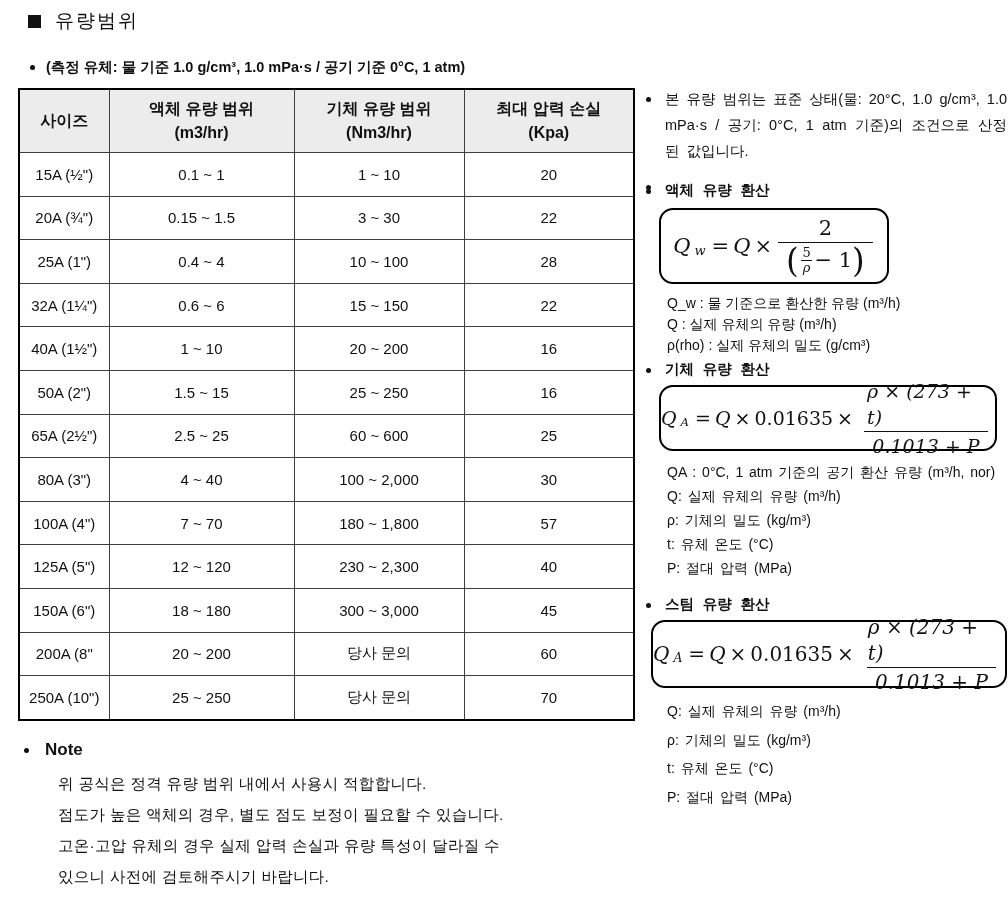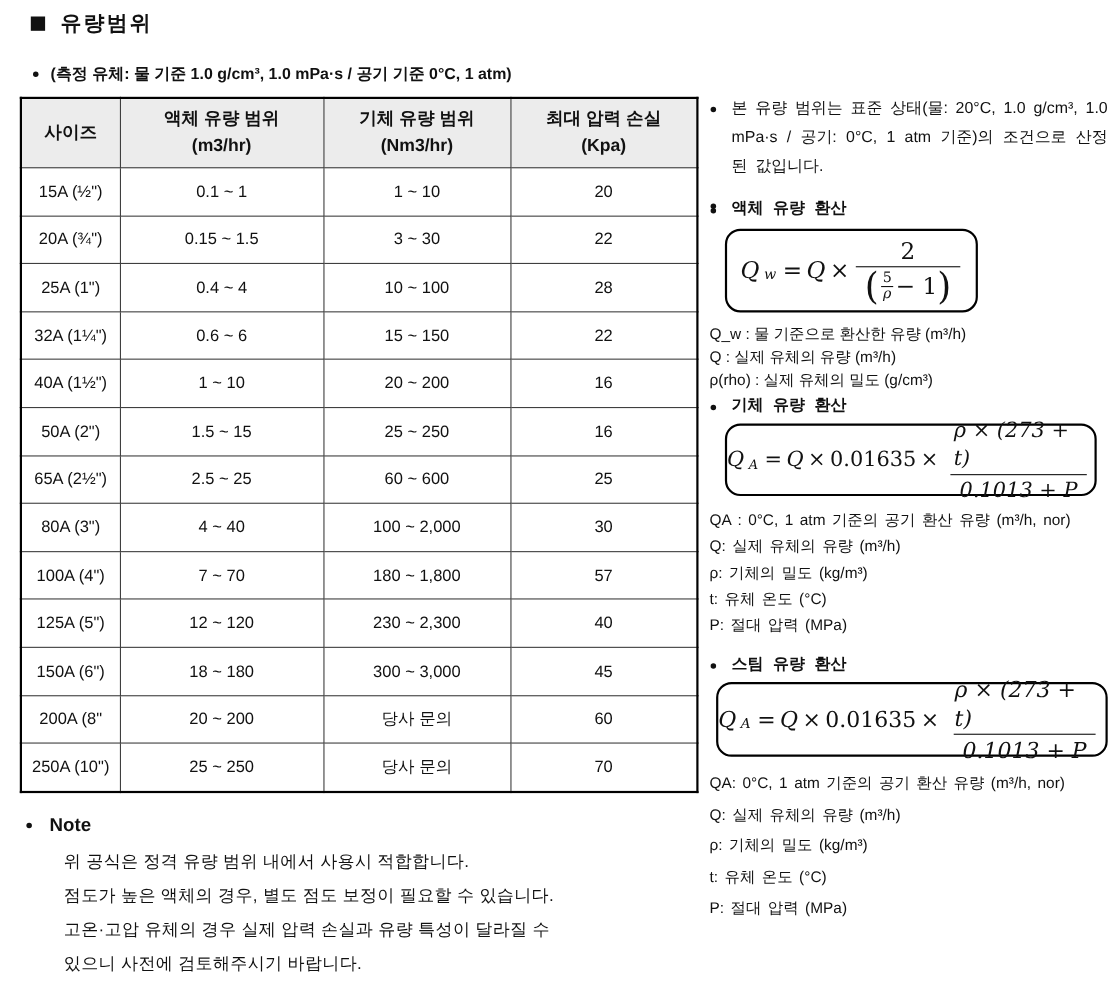--- a/index.html
+++ b/index.html
@@ -3,21 +3,21 @@
 <meta charset="utf-8">
 <style>
   html,body { margin:0; padding:0; background:#ffffff; }
   .page {
     position:relative; width:1008px; height:907px; background:#fff;
     font-family:"Liberation Sans", sans-serif; color:#111; overflow:hidden;
   }
 
   
   .section-title { position:absolute; left:28px; top:8px; display:flex; align-items:center; gap:14px;
-    font-size:19px; font-weight:bold; letter-spacing:2px; }
+    font-size:19px; font-weight:normal; letter-spacing:2px; }
   .sq { width:13px; height:13px; background:#111; }
 
   
   .subtitle { position:absolute; left:30px; top:58px; display:flex; align-items:center; gap:11px;
     font-size:14.5px; font-weight:bold;justify-content:flex-end; }
   .dot { width:5px; height:5px; border-radius:50%; background:#111; flex:0 0 auto; }
 
   
   table.flow { position:absolute; left:18px; top:88px; width:615px;
     border-collapse:collapse; table-layout:fixed; border:2px solid #000; }
@@ -49,21 +49,21 @@
   .mvar { font-style:italic; }
   .msub { font-size:0.62em; font-style:italic; position:relative; top:0.35em; margin-right:2px; }
   .frac { display:inline-flex; flex-direction:column; align-items:center; margin:0 2px; }
   .frac .num { padding:0 8px 1px; }
   .frac .den { border-top:1.6px solid #111; padding:1px 8px 0; display:flex; align-items:center; justify-content:center; }
   .sfrac { display:inline-flex; flex-direction:column; align-items:center; font-size:0.62em; line-height:1.05; margin:0 2px; }
   .sfrac .sden { border-top:1.2px solid #111; padding:0 2px; }
   .paren { font-size:1.55em; font-weight:400; transform:scaleY(1.05); line-height:1; }
 
   
-  .legend { margin-left:2px; margin-top:9px; font-size:14px; }
+  .legend { margin-left:24px; margin-top:9px; font-size:14px; }
   .legend.tight  > div { line-height:21px; }
   .legend.mid    > div { line-height:24px; text-align:justify; word-spacing:2px; }
   .legend.loose  > div { line-height:28.5px; text-align:justify; word-spacing:2px; }
 </style>
 </head>
 <body>
 
 <div class="page">
 
   <div class="section-title">
@@ -279,21 +279,20 @@
         <span>×</span>
         <span>0.01635</span>
         <span>×</span>
         <span class="frac">
           <span class="num mvar">ρ × (273 + t)</span>
           <span class="den mvar">0.1013 + P</span>
         </span>
       </div>
     </div>
     <div class="legend loose">
-        <div>QA: 0°C, 1 atm 기준의 공기 환산 유량 (m³/h, nor)</div>
         <div>Q: 실제 유체의 유량 (m³/h)</div>
         <div>ρ: 기체의 밀도 (kg/m³)</div>
         <div>t: 유체 온도 (°C)</div>
         <div>P: 절대 압력 (MPa)</div>
       </div>
 
   </div>
 </div>
 
 </body></html>

